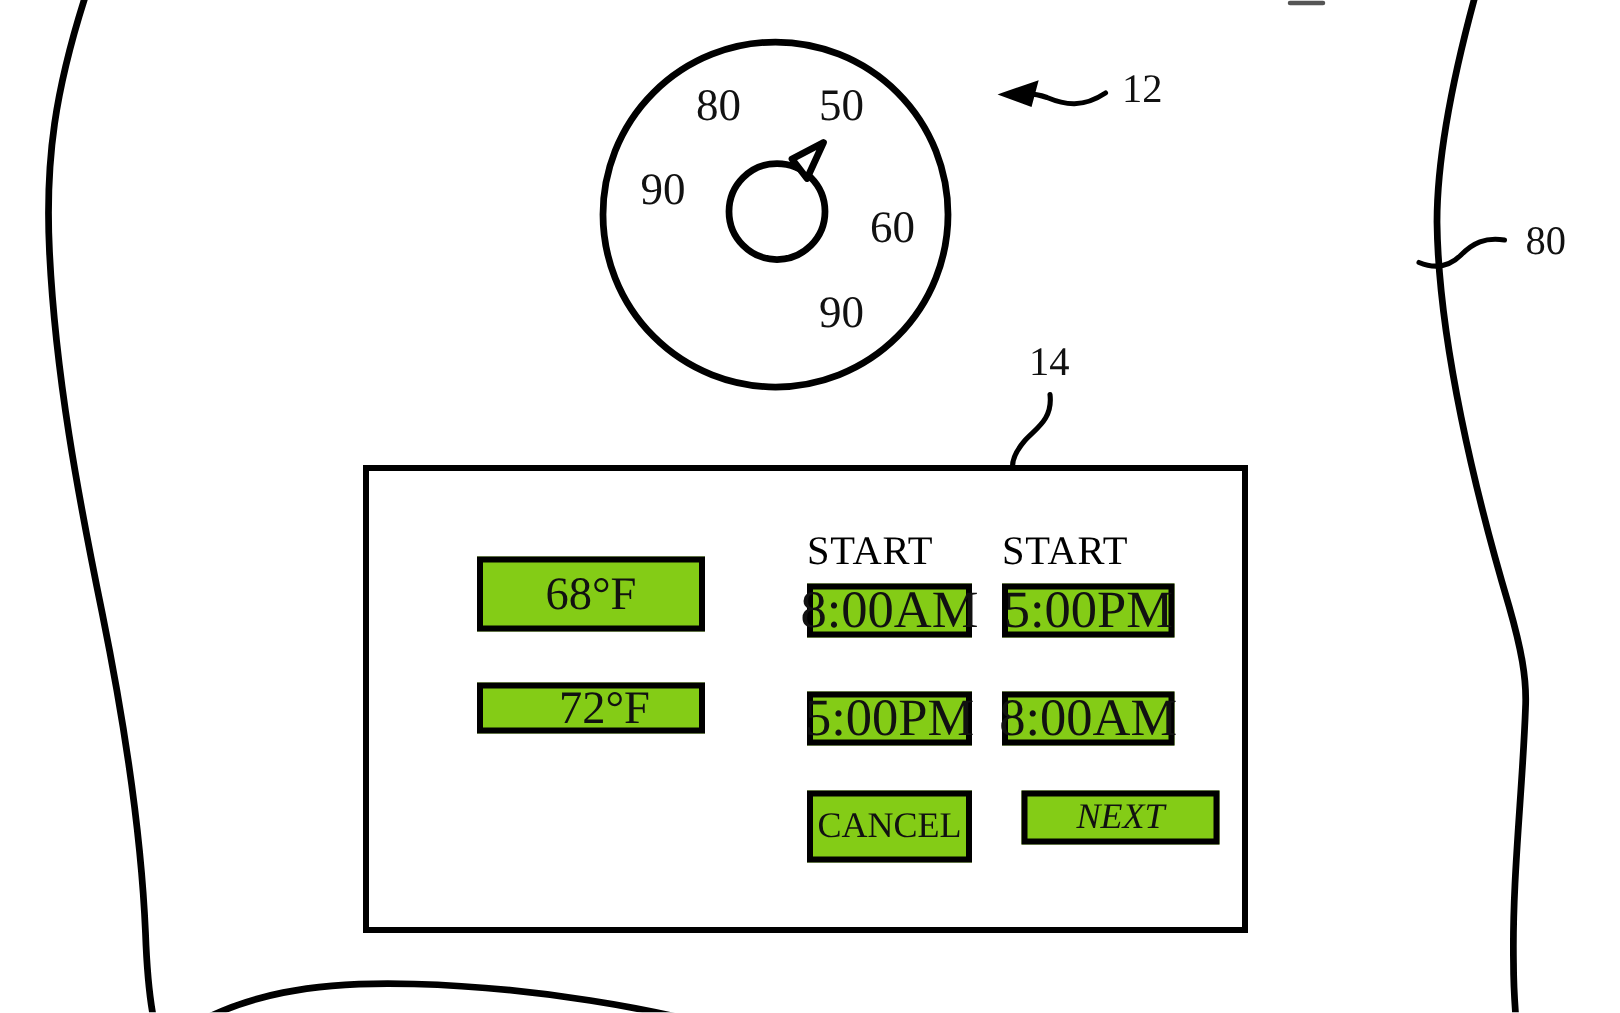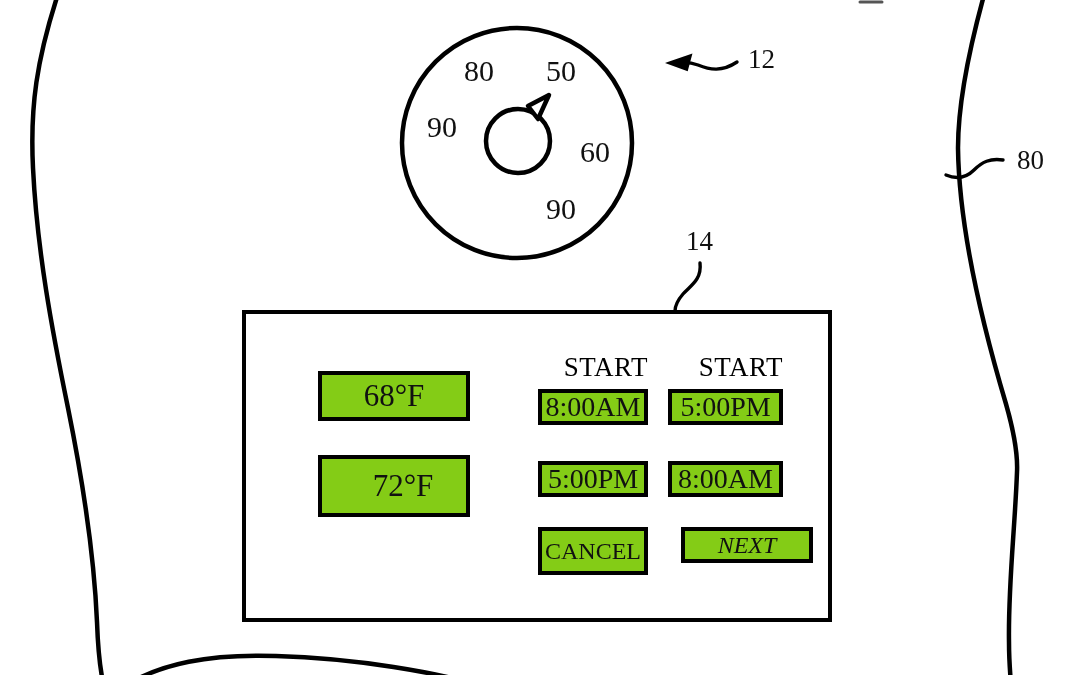--- a/index.html
+++ b/index.html
@@ -41,25 +41,25 @@
     align-items: center;
     justify-content: center;
     box-sizing: border-box;
     border: 4px solid #000000;
     background: #84cc16;
     font-family: "Liberation Serif", serif;
     color: #111111;
     white-space: nowrap;
   }
   .tempbox { font-size: 31px; }
-  .timebox { font-size: 28px; }
+  .timebox { font-size: 35px; }
   .actbox  { font-size: 24px; }
   .colhead {
     position: absolute;
-    text-align: right;
+    text-align: left;
     font-size: 27px;
     letter-spacing: 0.5px;
   }
 </style>
 </head>
 <body>
 
 <div id="stage">
 
   <svg id="art" viewBox="0 0 1080 675">
@@ -93,21 +93,21 @@
   <div class="lbl dialnum" style="left:546px; top:194px;">90</div>
 
   <div class="lbl refnum" style="left:748px; top:46px;">12</div>
   <div class="lbl refnum" style="left:686px; top:228px;">14</div>
   <div class="lbl refnum" style="left:1017px; top:147px;">80</div>
 
   <div style="position:absolute; left:242px; top:310px; width:590px; height:312px;
               box-sizing:border-box; border:4px solid #000000; background:#ffffff;"></div>
 
   <div class="boxtext tempbox" style="left:318px; top:371px; width:152px; height:50px;">68°F</div>
-  <div class="boxtext tempbox" style="left:318px; top:455px; width:152px; height:62px;padding-left:18px;">72°F</div>
+  <div class="boxtext tempbox" style="left:318px; top:455px; width:152px; height:34px;padding-left:18px;">72°F</div>
 
   <div class="colhead" style="left:538px; top:352px; width:110px;">START</div>
   <div class="colhead" style="left:668px; top:352px; width:115px;">START</div>
 
   <div class="boxtext timebox" style="left:538px; top:389px; width:110px; height:36px;">8:00AM</div>
   <div class="boxtext timebox" style="left:668px; top:389px; width:115px; height:36px;">5:00PM</div>
 
   <div class="boxtext timebox" style="left:538px; top:461px; width:110px; height:36px;">5:00PM</div>
   <div class="boxtext timebox" style="left:668px; top:461px; width:115px; height:36px;">8:00AM</div>
 

